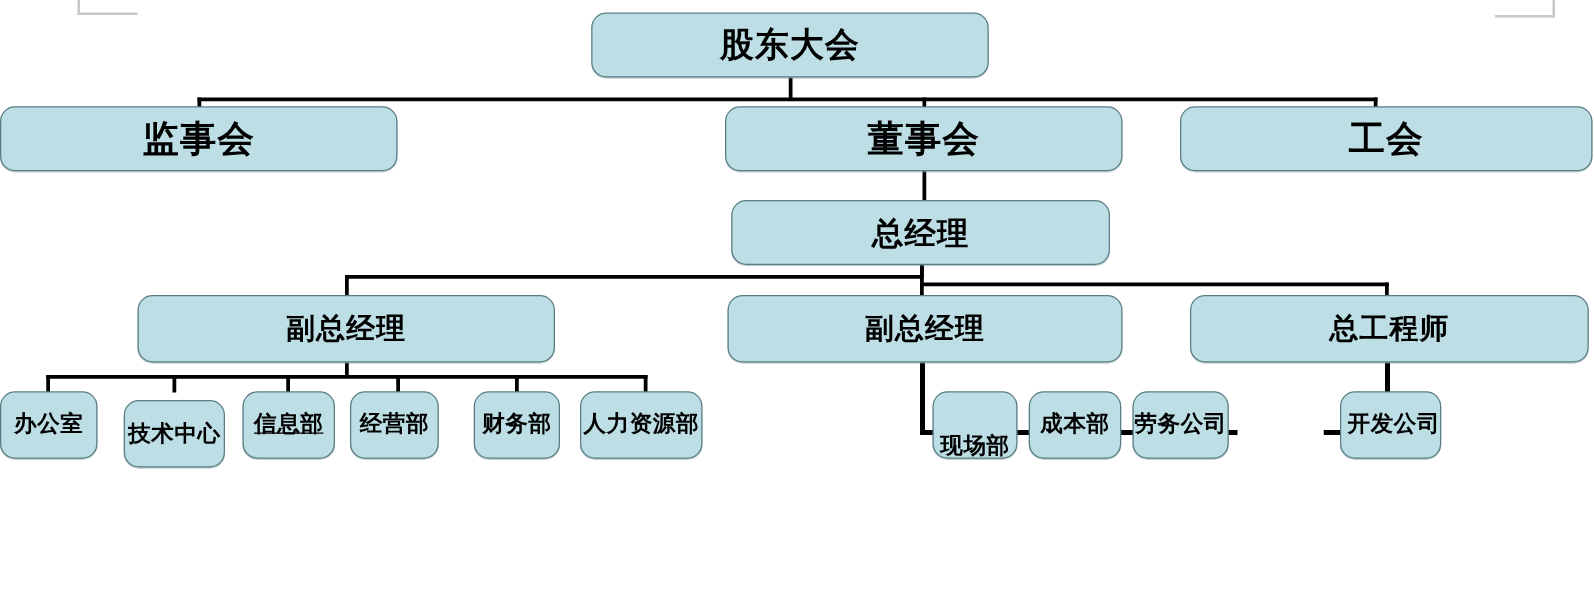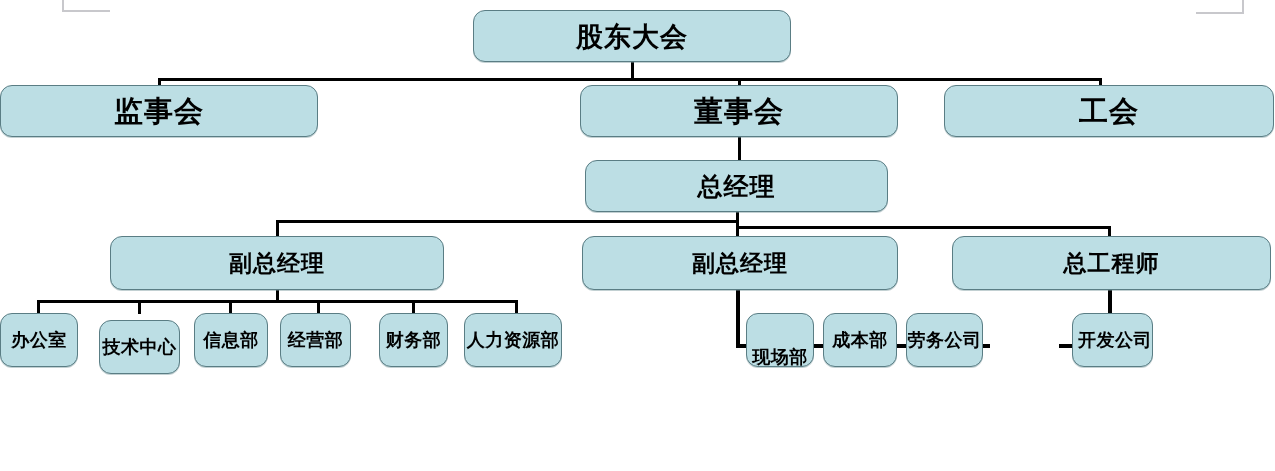--- a/index.html
+++ b/index.html
@@ -142,21 +142,21 @@
   </div>
 
   <div class="node level-5" style="left:0px; top:313px; width:78px; height:54px;">
     <span class="label">办公室</span>
   </div>
 
   <div class="node level-5" style="left:99px; top:320px; width:81px; height:54px;font-family:Liberation Serif, serif;">
     <span class="label">技术中心</span>
   </div>
 
-  <div class="node level-5" style="left:194px; top:313px; width:74px; height:54px;">
+  <div class="node level-5" style="left:194px; top:313px; width:74px; height:54px;text-decoration:underline;">
     <span class="label">信息部</span>
   </div>
 
   <div class="node level-5" style="left:280px; top:313px; width:71px; height:54px;">
     <span class="label">经营部</span>
   </div>
 
   <div class="node level-5" style="left:379px; top:313px; width:69px; height:54px;">
     <span class="label">财务部</span>
   </div>

